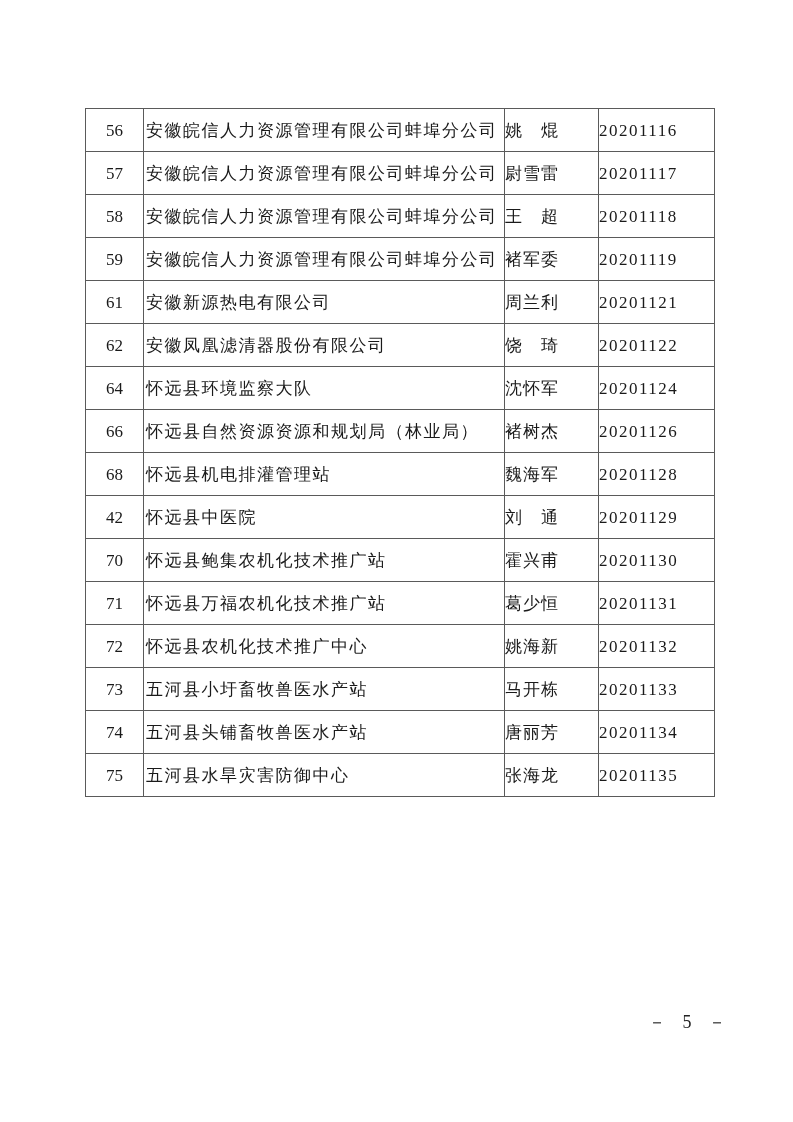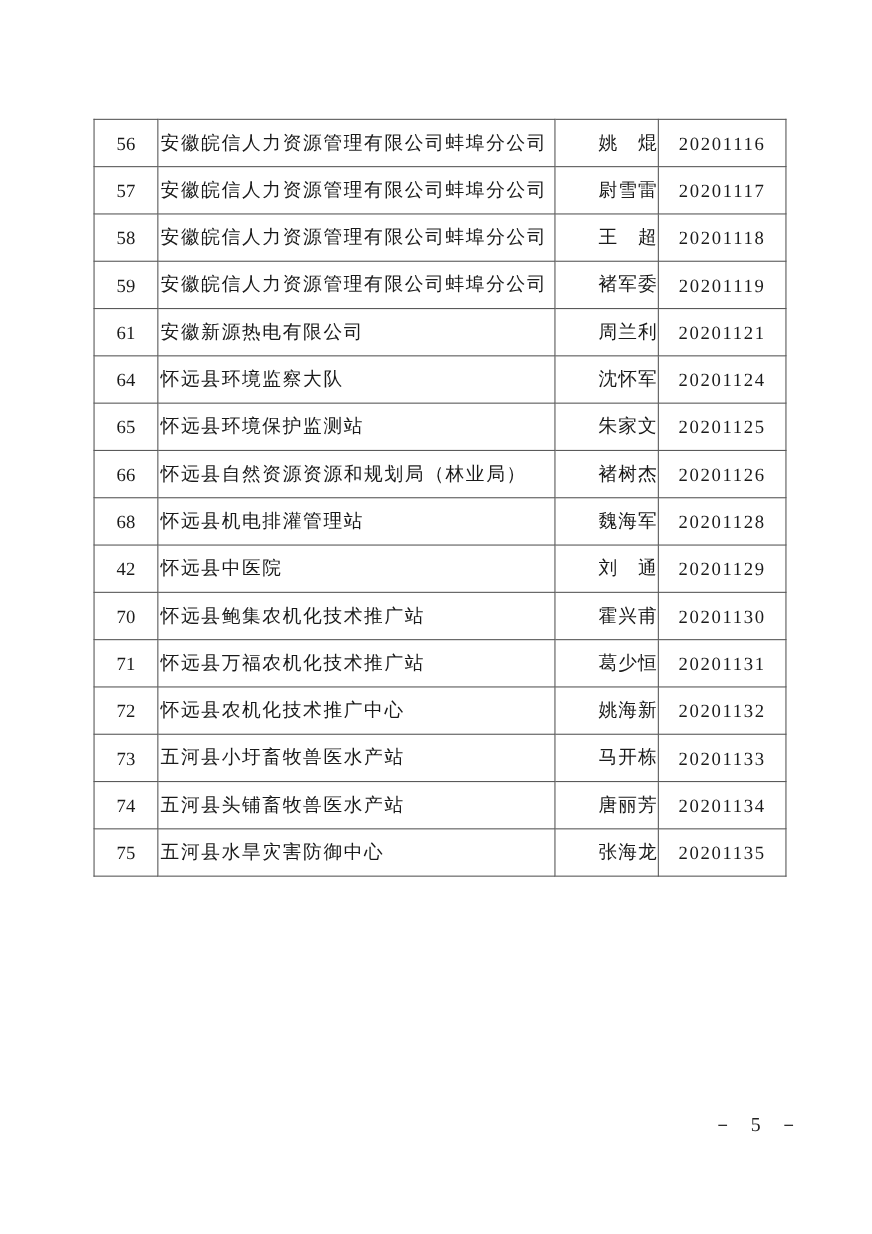--- a/index.html
+++ b/index.html
@@ -11,22 +11,22 @@
       width: 627px;
     }
     .page-table td {
       border: 1px solid #5a5a5a;
       height: 42px; padding: 0; vertical-align: middle;
       font-size: 17px; line-height: 17px;
     }
     .col-no { width: 57px; text-align: center; font-family: "Liberation Serif", serif; font-size: 18px; }
     .col-org { width: 358px; text-align: left; padding-left: 2px !important; letter-spacing: 1.5px; }
     .col-org span { display: block; }
-    .col-name { width: 93px; text-align: right; letter-spacing: 1px; }
-    .col-cert { width: 115px; text-align: center; font-family: "Liberation Serif", serif; font-size: 18px; letter-spacing: 1.5px; }
+    .col-name { width: 93px; text-align: left; letter-spacing: 1px; }
+    .col-cert { width: 115px; text-align: left; font-family: "Liberation Serif", serif; font-size: 18px; letter-spacing: 1.5px; }
     .org-wrap { font-size: 17px; line-height: 18px; }
     .page-number {
       position: absolute; left: 648px; top: 1010px;
       font-family: "Liberation Serif", serif; font-size: 18px; color: #222;
       letter-spacing: 6px;
     }
   </style>
 </head>
 <body>
 
@@ -66,34 +66,34 @@
       </tr>
       <tr>
         <td class="col-no">61</td>
         <td class="col-org">
           <span class="org-wrap">安徽新源热电有限公司</span>
         </td>
         <td class="col-name">周兰利</td>
         <td class="col-cert">20201121</td>
       </tr>
       <tr>
+        <td class="col-no">62</td>
+        <td class="col-org">
+          <span class="org-wrap">安徽凤凰滤清器股份有限公司</span>
+        </td>
+        <td class="col-name">饶　琦</td>
+        <td class="col-cert">20201122</td>
+      </tr>
+      <tr>
         <td class="col-no">64</td>
         <td class="col-org">
           <span class="org-wrap">怀远县环境监察大队</span>
         </td>
         <td class="col-name">沈怀军</td>
         <td class="col-cert">20201124</td>
-      </tr>
-      <tr>
-        <td class="col-no">65</td>
-        <td class="col-org">
-          <span class="org-wrap">怀远县环境保护监测站</span>
-        </td>
-        <td class="col-name">朱家文</td>
-        <td class="col-cert">20201125</td>
       </tr>
       <tr>
         <td class="col-no">66</td>
         <td class="col-org">
           <span class="org-wrap">怀远县自然资源资源和规划局（林业局）</span>
         </td>
         <td class="col-name">褚树杰</td>
         <td class="col-cert">20201126</td>
       </tr>
       <tr>

